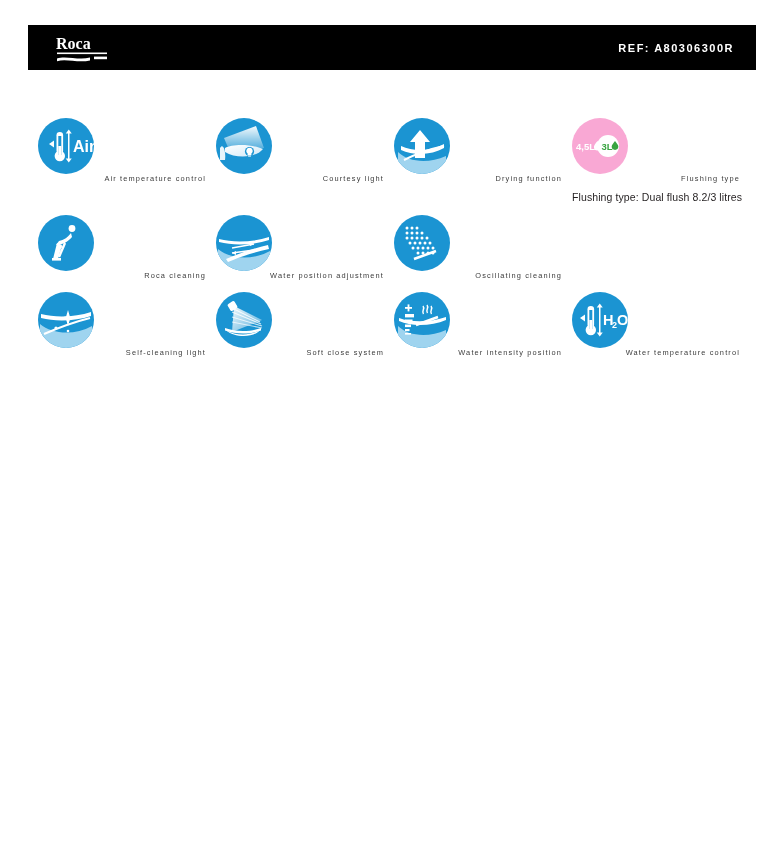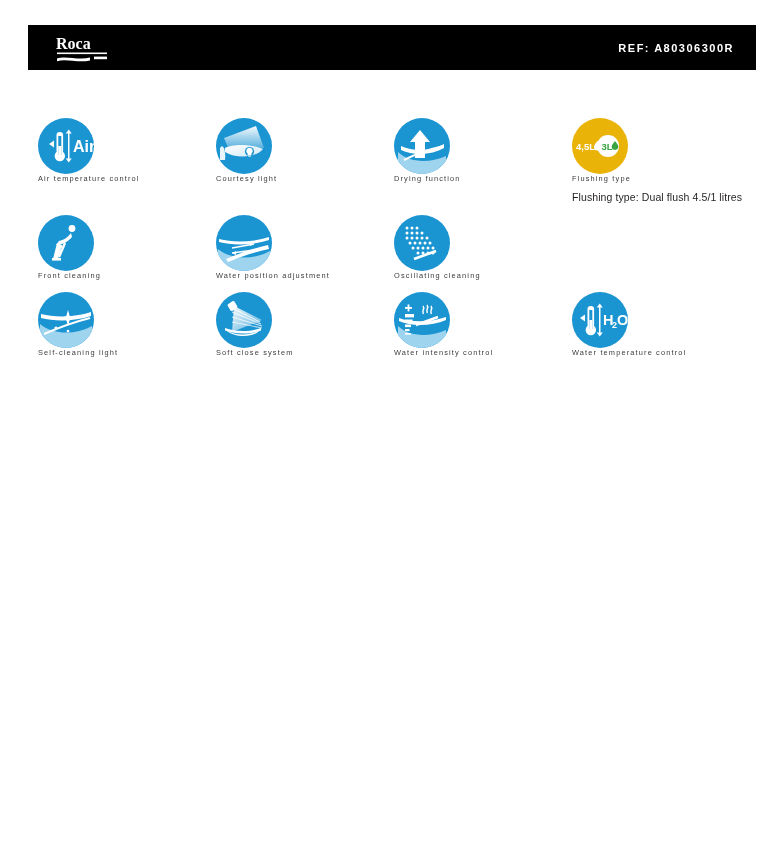--- a/index.html
+++ b/index.html
@@ -63,31 +63,32 @@
   }
   .feature-row {
     display: flex;
     width: 100%;
     margin-bottom: 11px;
   }
   .feature-cell {
     width: 178px;
     box-sizing: border-box;
     padding-right: 10px;
+    text-align: right;
   }
   .icon-circle {
     width: 56px;
     height: 56px;
     border-radius: 50%;
     background: #1b94d2;
     position: relative;
     overflow: hidden;
     display: block;
   }
-  .icon-circle.green { background: #eab308; }
+  .icon-circle.green { background: #f9a8d4; }
   .icon-circle svg { display: block; width: 56px; height: 56px; }
 
   .feature-label {
     font-size: 7.4px;
     letter-spacing: 1.15px;
     color: #3b3b3b;
     line-height: 1.3;
     white-space: nowrap;
   }
   .feature-detail {
@@ -179,38 +180,38 @@
         <div class="icon-circle green">
           <svg viewBox="0 0 56 56" xmlns="http://www.w3.org/2000/svg">
             <circle cx="36" cy="28" r="11" fill="#ffffff"></circle>
             <text x="4" y="31.5" font-family="Liberation Sans, sans-serif" font-size="9.5" font-weight="bold" fill="#ffffff">4,5L</text>
             <path d="M25.5 23 c2.6 3.1 3.6 4.6 3.6 6 a3.6 3.6 0 0 1 -7.2 0 c0 -1.4 1 -2.9 3.6 -6 z" fill="#ffffff"></path>
             <text x="29.5" y="31.5" font-family="Liberation Sans, sans-serif" font-size="9.5" font-weight="bold" fill="#39a441">3L</text>
             <path d="M43 23 c2.4 2.9 3.3 4.3 3.3 5.6 a3.3 3.3 0 0 1 -6.6 0 c0 -1.3 0.9 -2.7 3.3 -5.6 z" fill="#39a441"></path>
           </svg>
         </div>
         <div class="feature-label">Flushing type</div>
-        <div class="feature-detail">Flushing type: Dual flush 4.5/1 litres</div>
+        <div class="feature-detail">Flushing type: Dual flush 8.2/3 litres</div>
       </div>
     </div>
 
     <div class="feature-row">
 
       <div class="feature-cell">
         <div class="icon-circle">
           <svg viewBox="0 0 56 56" xmlns="http://www.w3.org/2000/svg">
             <circle cx="34" cy="13.5" r="3.4" fill="#ffffff"></circle>
             <path d="M33 18 C 29 23, 26 25, 21 26 L18 30 C 24 30, 30 27, 34 22 Z" fill="#ffffff"></path>
             <path d="M19 28 L15 44 L20 44 L24 30 Z" fill="#ffffff"></path>
             <path d="M27 28 L21 42" stroke="#ffffff" stroke-width="2.4" fill="none"></path>
             <path d="M24 31 L19 42" stroke="#ffffff" stroke-width="1.2" stroke-dasharray="2 2.5" fill="none"></path>
             <rect x="14" y="43" width="9" height="2.6" fill="#ffffff"></rect>
           </svg>
         </div>
-        <div class="feature-label">Front cleaning</div>
+        <div class="feature-label">Roca cleaning</div>
       </div>
 
       <div class="feature-cell">
         <div class="icon-circle">
           <svg viewBox="0 0 56 56" xmlns="http://www.w3.org/2000/svg">
             <path d="M2 34 C 14 44, 36 46, 54 36 L54 56 L2 56 Z" fill="#9fd4ef"></path>
             <path d="M3 24 C 18 28, 38 27, 53 22 L53 25 C 38 30, 18 31, 3 27 Z" fill="#ffffff"></path>
             <path d="M10 44 C 24 38, 38 33, 52 30 L53 34 C 38 37, 24 42, 12 47 Z" fill="#ffffff"></path>
             <path d="M16 33 L38 29" stroke="#ffffff" stroke-width="1.6" fill="none"></path>
             <path d="M38 29 l-4 -2 l0 4 z" fill="#ffffff"></path>
@@ -313,21 +314,21 @@
               <rect x="11" y="41" width="6" height="1.6"></rect>
             </g>
             <g stroke="#ffffff" stroke-width="1.5" fill="none">
               <path d="M29 14 C 31.5 17, 27 19, 29.5 22"></path>
               <path d="M33 13 C 35.5 16, 31 18, 33.5 21"></path>
               <path d="M37 14 C 39.5 17, 35 19, 37.5 22"></path>
             </g>
             <path d="M22 33 L44 25" stroke="#ffffff" stroke-width="2.4" fill="none"></path>
           </svg>
         </div>
-        <div class="feature-label">Water intensity control</div>
+        <div class="feature-label">Water intensity position</div>
       </div>
 
       <div class="feature-cell">
         <div class="icon-circle">
           <svg viewBox="0 0 56 56" xmlns="http://www.w3.org/2000/svg">
             <path d="M8 26 l5 -3.4 v6.8 z" fill="#ffffff"></path>
             <rect x="15.5" y="14" width="6.6" height="22" rx="3.3" fill="#ffffff"></rect>
             <circle cx="18.8" cy="38" r="5.2" fill="#ffffff"></circle>
             <rect x="17.3" y="18" width="3" height="19" fill="#1b94d2"></rect>
             <rect x="17.3" y="28" width="3" height="10" fill="#ffffff"></rect>

